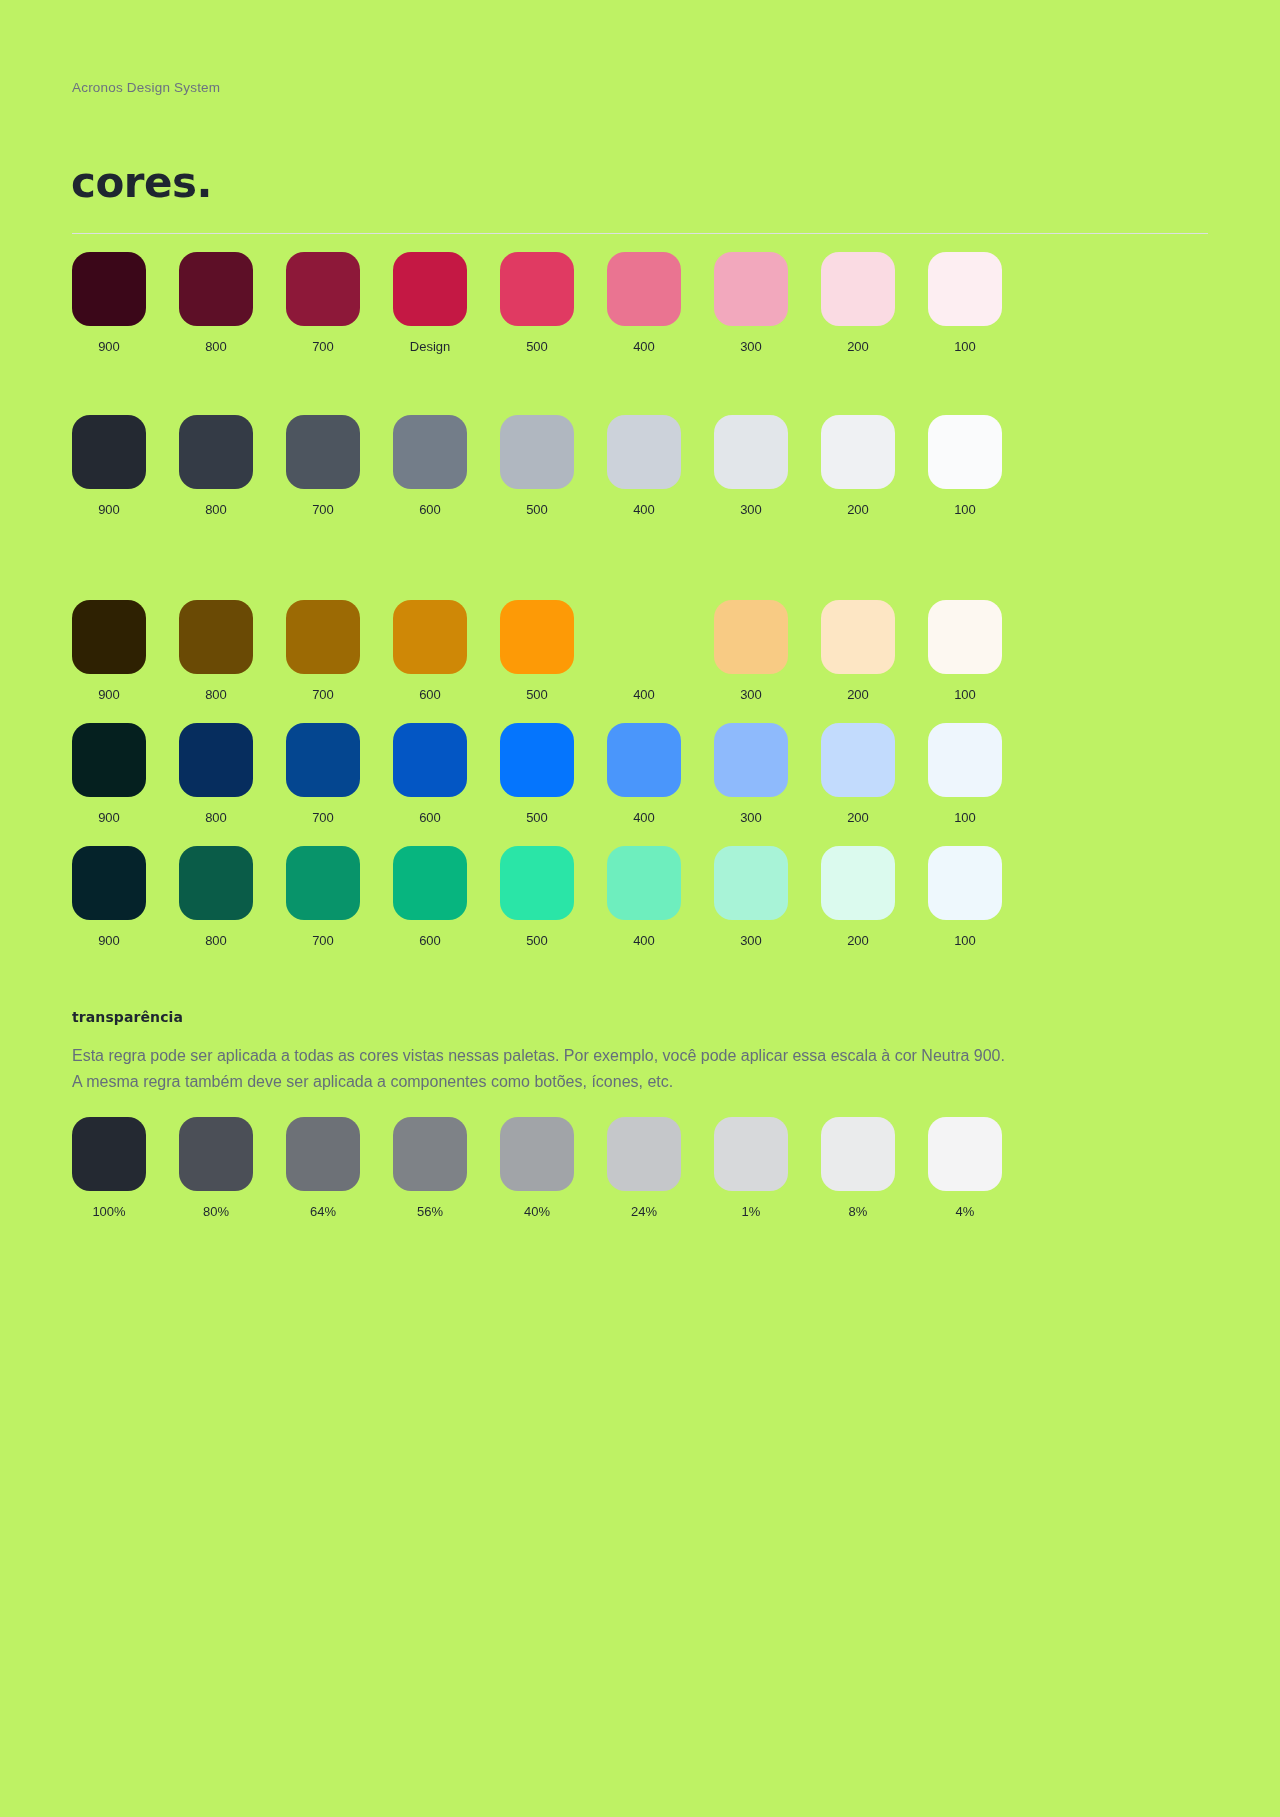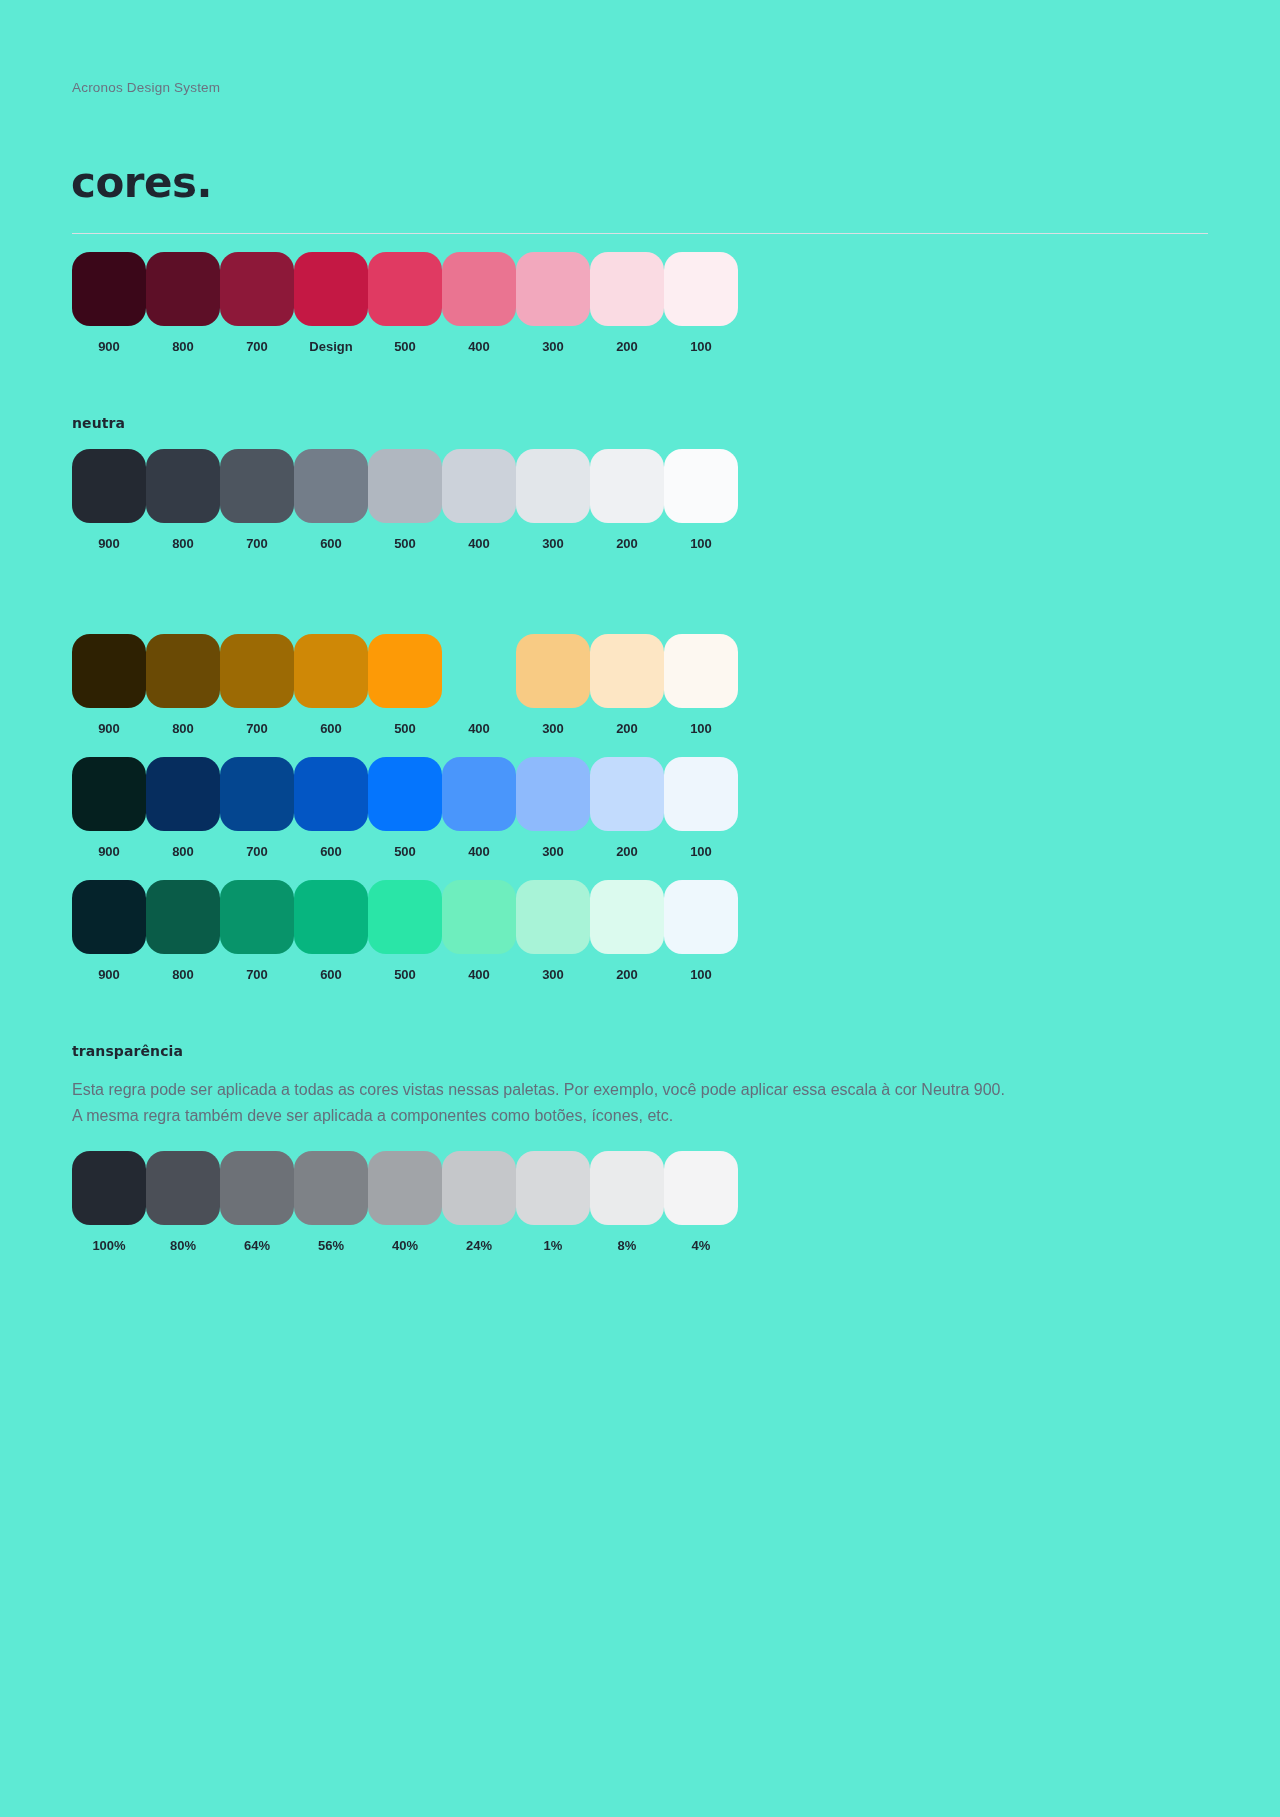--- a/index.html
+++ b/index.html
@@ -10,21 +10,21 @@
   body {
     width: 1280px;
     height: 1817px;
     font-family: "DejaVu Sans", sans-serif;
     -webkit-font-smoothing: antialiased;
   }
   .page {
     position: relative;
     width: 1280px;
     height: 1817px;
-    background: #5eead4;
+    background: #bef264;
     box-sizing: border-box;
     padding: 0 72px;
   }
   .eyebrow {
     position: absolute;
     left: 72px;
     top: 80px;
     font-size: 13.5px;
     color: #6b7280;
     letter-spacing: 0.2px;
@@ -60,22 +60,22 @@
     color: #1f2630;
     font-family: "DejaVu Sans", sans-serif;
     margin: 0 0 18px 0;
     letter-spacing: 0.1px;
   }
   .section {
     margin-bottom: 0;
   }
   .swatch-row {
     display: flex;
+    gap: 33px;
     margin-bottom: 22px;
-    font-weight: bold;
   }
   .swatch-cell {
     width: 74px;
     display: flex;
     flex-direction: column;
     align-items: center;
   }
   .swatch {
     width: 74px;
     height: 74px;
@@ -152,21 +152,20 @@
           <div class="swatch-cell">
             <div class="swatch" style="background: rgb(253, 238, 242);"></div>
             <div class="swatch-label">100</div>
           </div>
         </div>
     </div>
 
     <div class="gap-md"></div>
 
     <div class="section">
-      <div class="section-head">neutra</div>
       <div class="swatch-row">
           <div class="swatch-cell">
             <div class="swatch" style="background: rgb(36, 41, 50);"></div>
             <div class="swatch-label">900</div>
           </div>
           <div class="swatch-cell">
             <div class="swatch" style="background: rgb(52, 59, 70);"></div>
             <div class="swatch-label">800</div>
           </div>
           <div class="swatch-cell">

